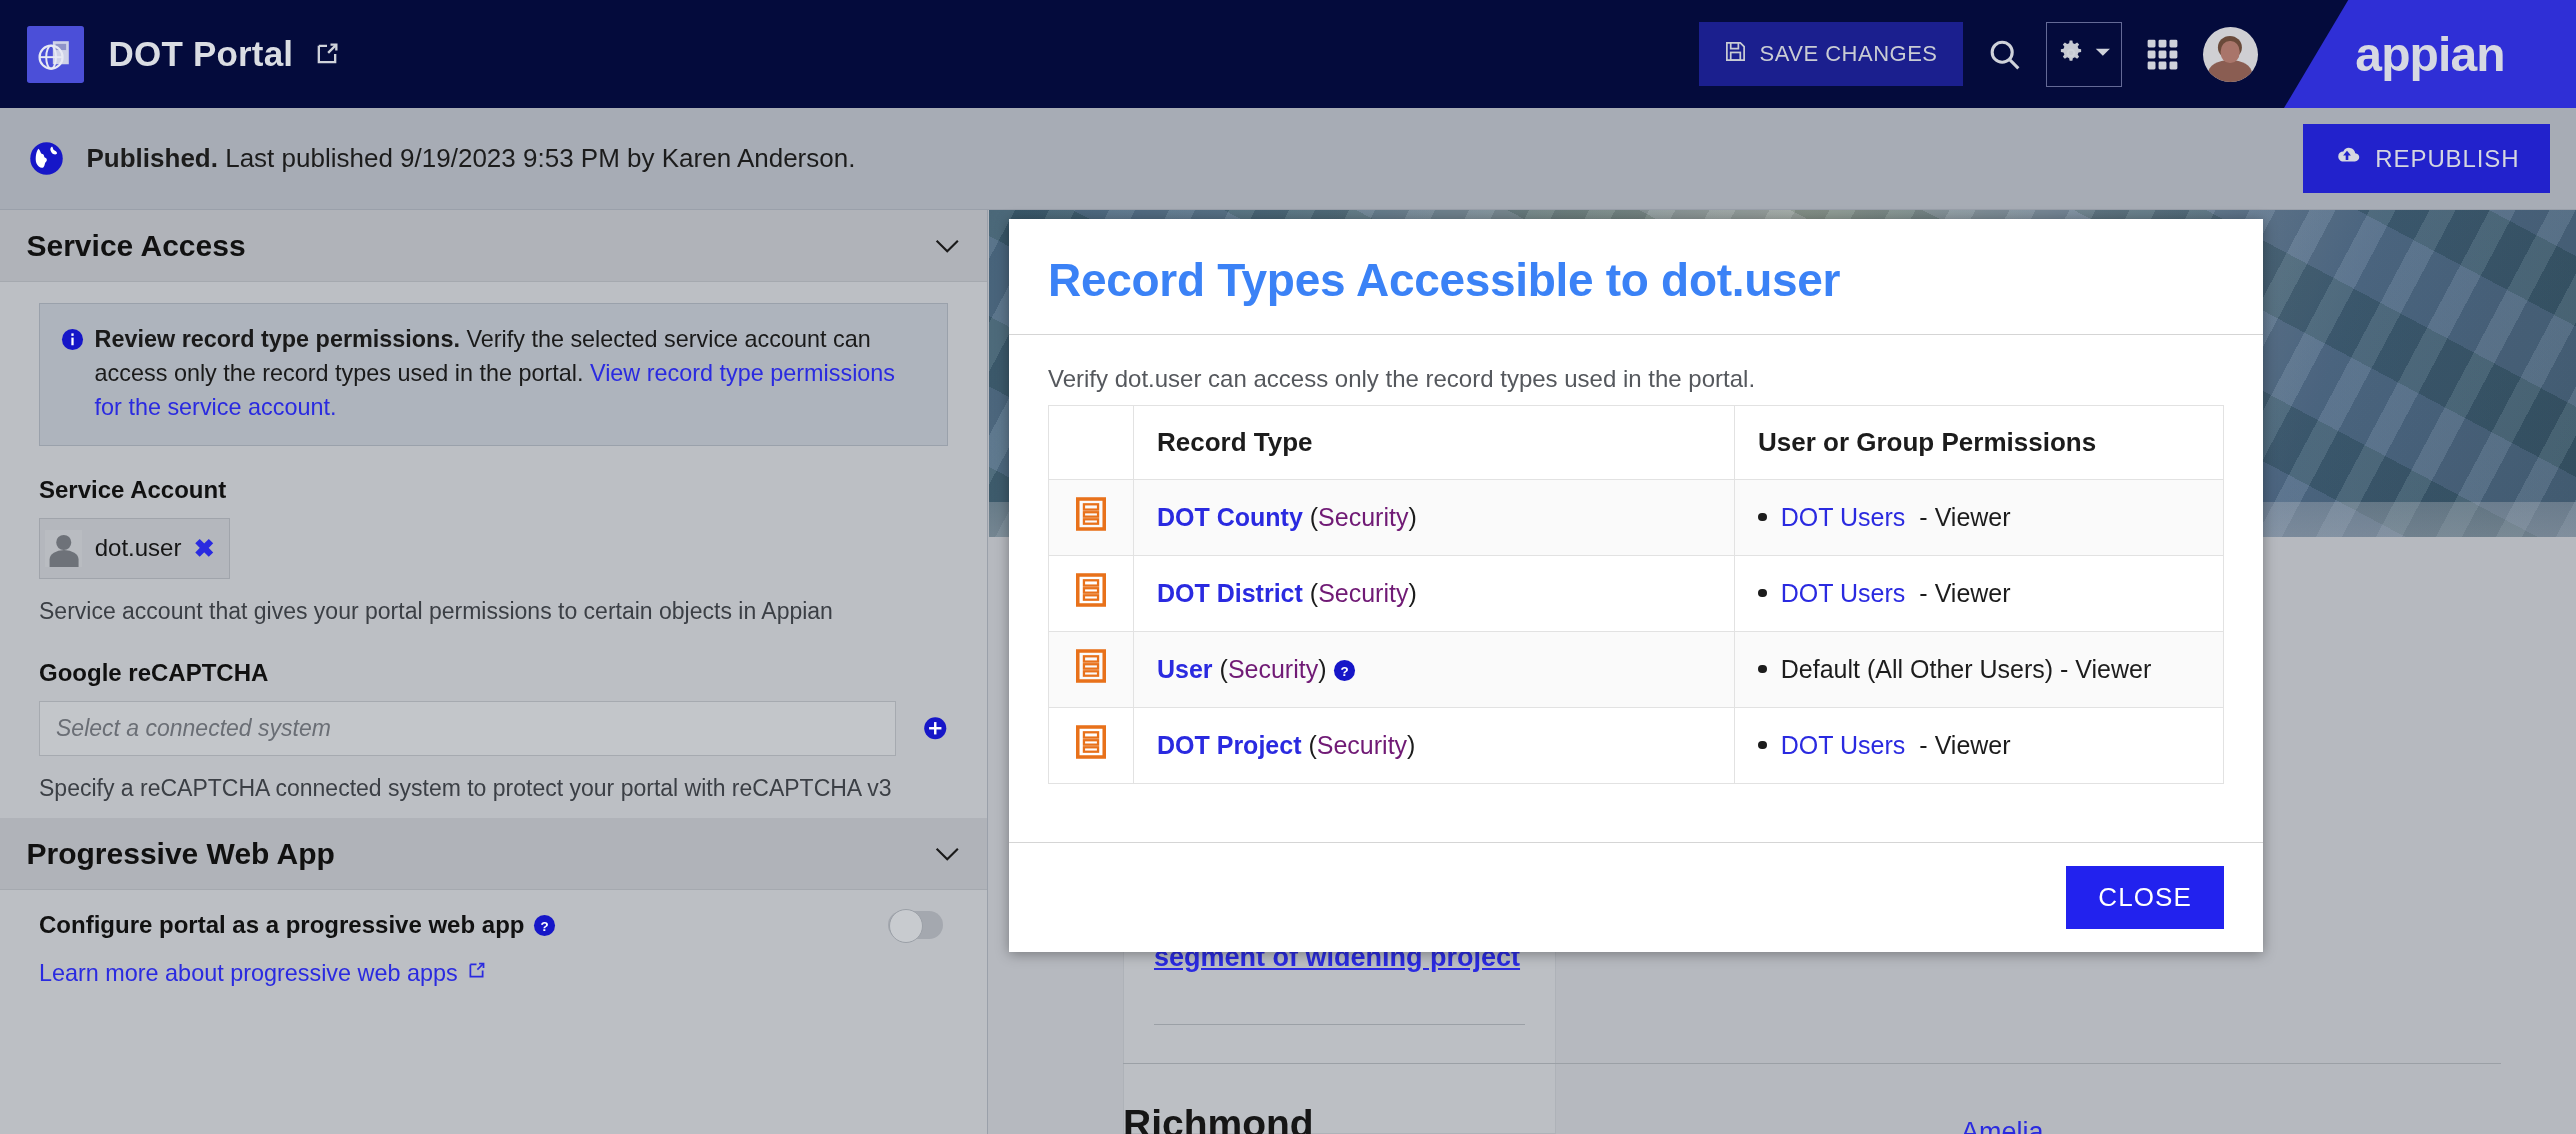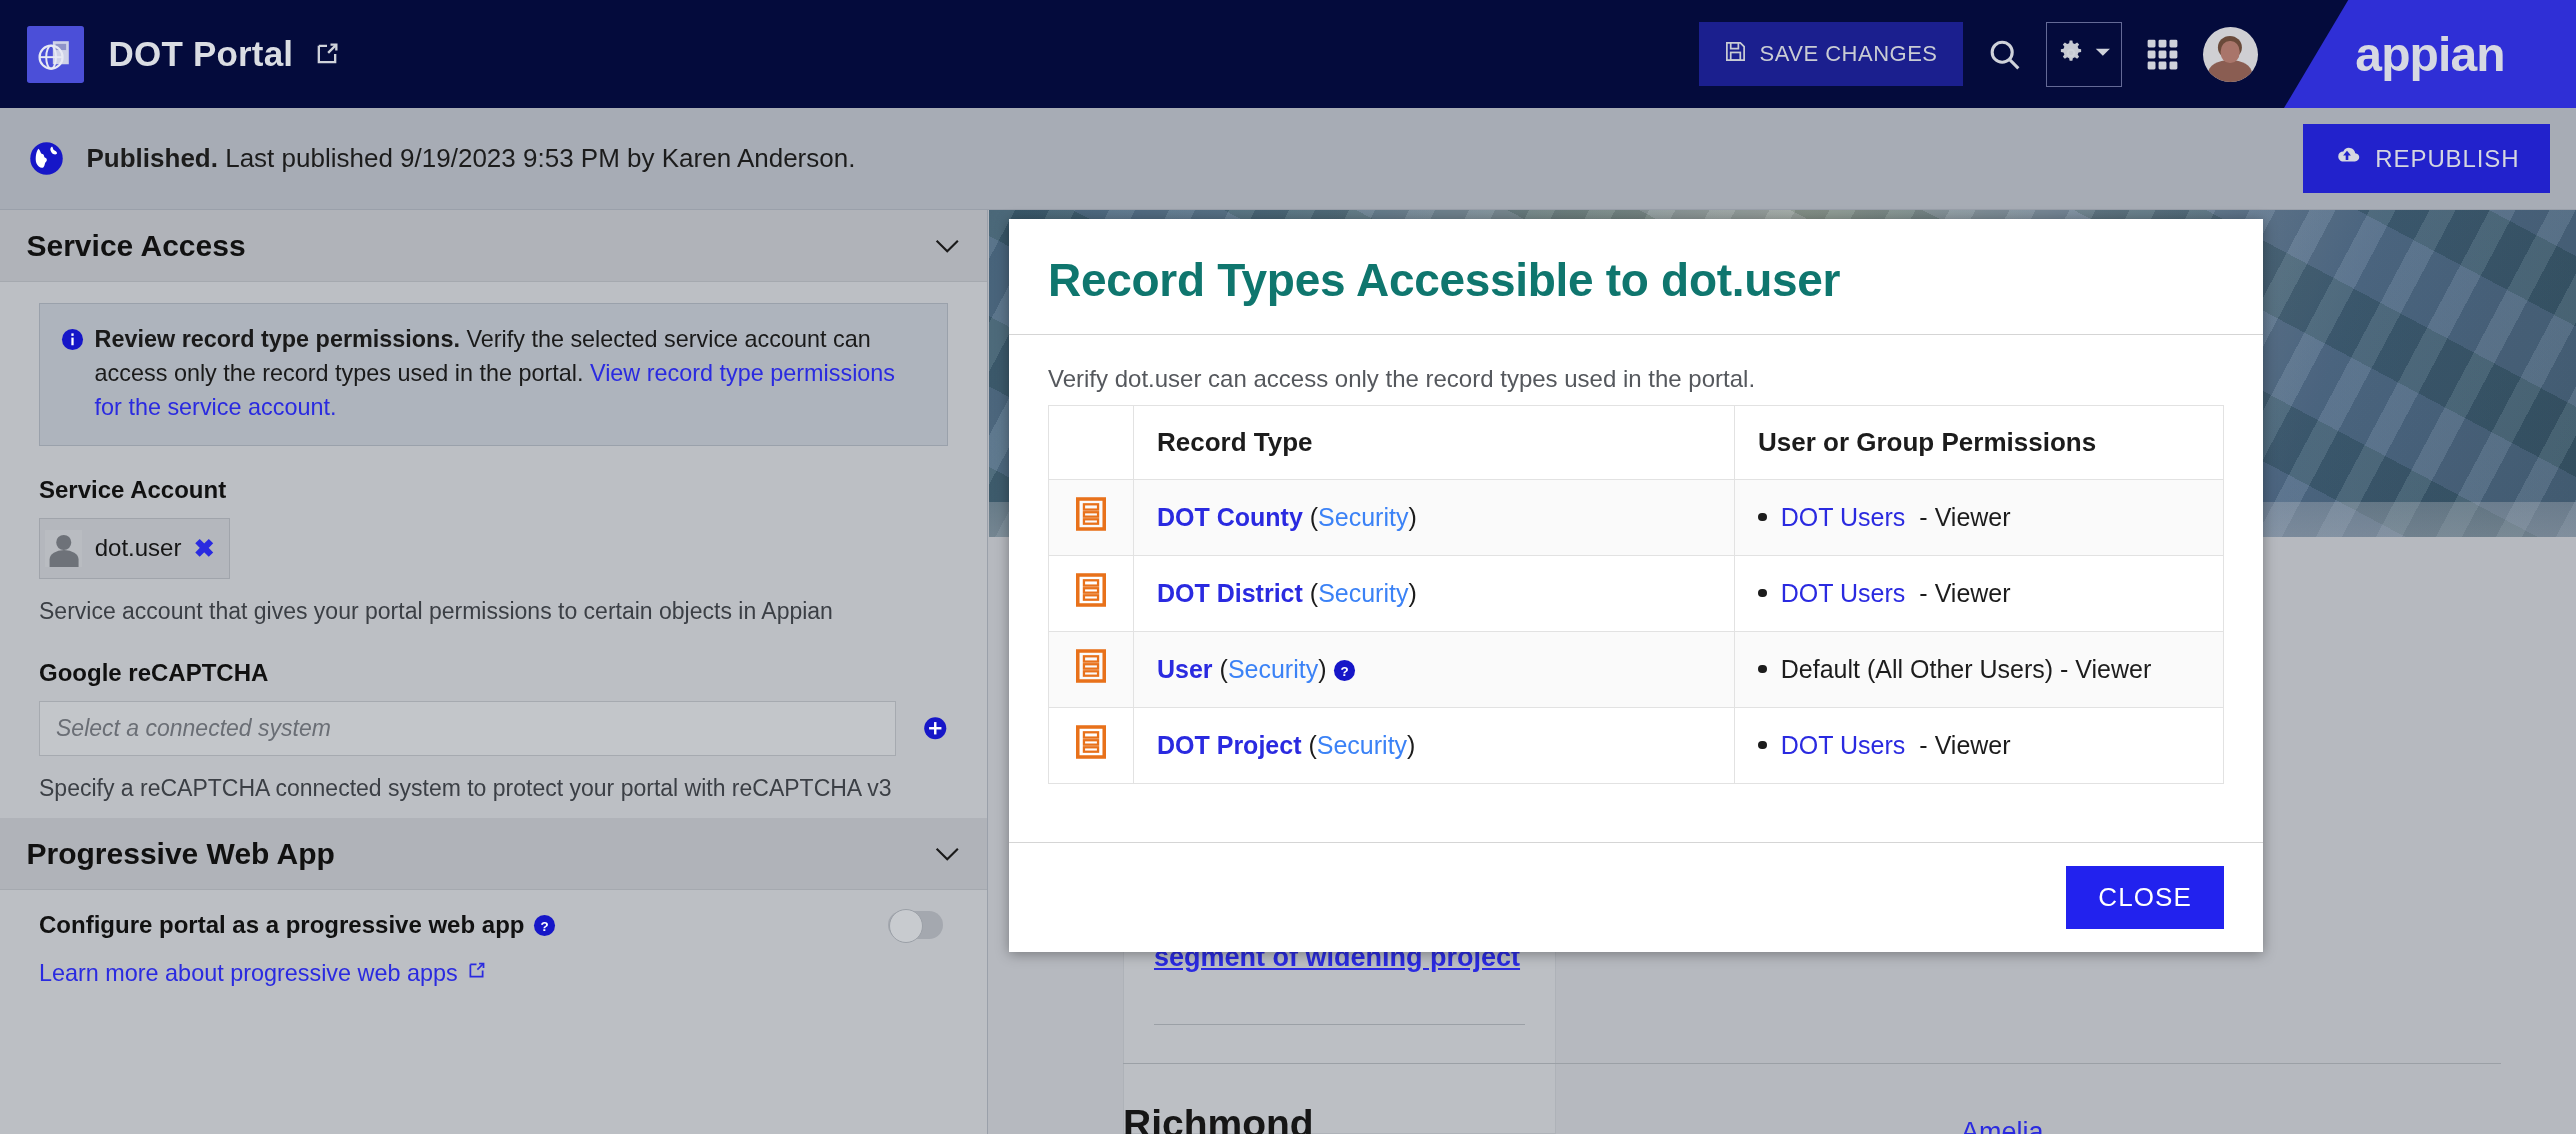--- a/index.html
+++ b/index.html
@@ -180,35 +180,35 @@
   .richmond-h { font-size: 39px; font-weight: 700; color: #161616; }
   .hr-preview { position:absolute; left:134px; top:853px; width:1378px; height:0.9px; background:#9ba0a6; }
 
   
   .modal {
     position: absolute; left: 1009px; top: 219px; width: 1254px; height: 733px;
     background: #fff; box-shadow: 0 1.8px 12.4px rgba(0,0,0,.35);
     display: flex; flex-direction: column;
   }
   .modal-head { padding: 34px 39px 26.5px 39px; border-bottom: 0.9px solid #d5d5d5; }
-  .modal-head h1 { font-size: 46px; font-weight: 700; color: #0f766e; letter-spacing: -0.3px; }
+  .modal-head h1 { font-size: 46px; font-weight: 700; color: #3b82f6; letter-spacing: -0.3px; }
   .modal-body { flex: 1; padding: 30px 39px 0 39px; }
   .modal-sub { font-size: 24px; color: #55585d; margin-bottom: 12px; }
 
   table.rt { width: 100%; border-collapse: collapse; }
   table.rt th, table.rt td {
     border: 0.9px solid #e2e2e2; text-align: left; vertical-align: middle;
   }
   table.rt th { padding: 19.4px 23px; font-size: 26px; font-weight: 700; color: #1c1c1c; height: 74px; }
   table.rt td { padding: 16px 23px; font-size: 25px; height: 76px; }
   table.rt tbody tr:nth-child(odd) { background: #fafafa; }
   .col-ico { width: 85px; text-align: center !important; padding: 0 !important; }
   .col-rt { width: 601px; }
   .rt-name { color: #2a2ae0; font-weight: 700; text-decoration: none; }
-  .rt-sec { color: #3b82f6; text-decoration: none; font-weight: 400; }
+  .rt-sec { color: #701a75; text-decoration: none; font-weight: 400; }
   .paren { color: #1c1c1c; }
   .perm-item { display: flex; align-items: center; gap: 14px; }
   .bullet { width: 8.8px; height: 8.8px; border-radius: 50%; background: #1c1c1c; flex: none; }
   .perm-link { color: #2a2ae0; text-decoration: none; }
   .perm-rest { color: #1c1c1c; }
   .modal-foot {
     border-top: 0.9px solid #d5d5d5; padding: 23px 39px; display: flex; justify-content: flex-end;
   }
   .close-btn {
     background: #2222ee; color: #fff; border: none; font-family: inherit;

